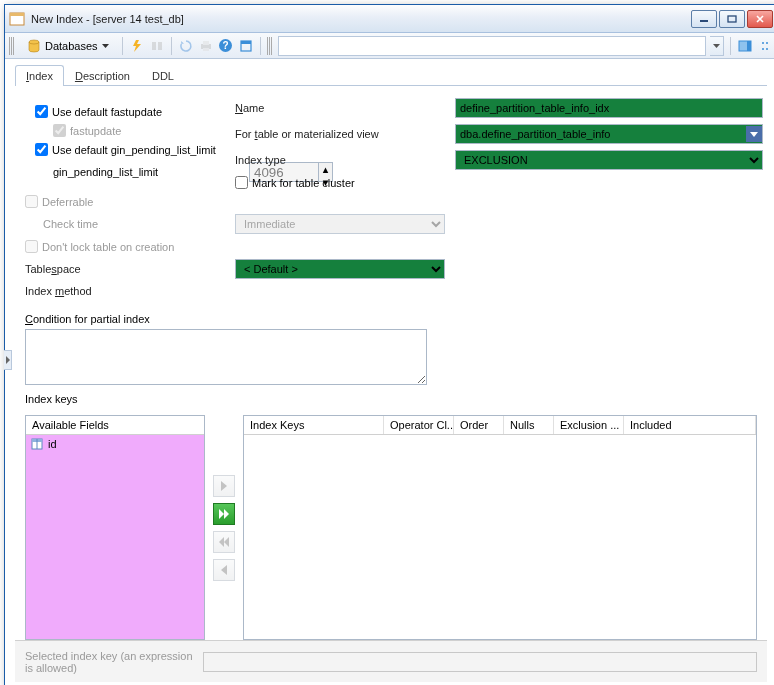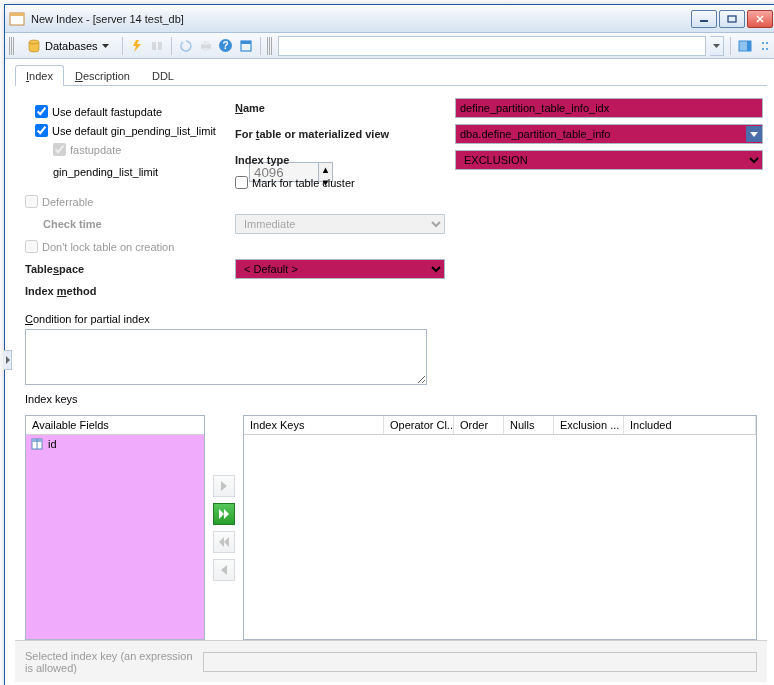--- a/index.html
+++ b/index.html
@@ -18,23 +18,23 @@
 .tbicon.dis { opacity: 0.45; cursor: default; }
 .tbsep { width: 1px; height: 18px; background: #c0cad8; margin: 0 2px; }
 .tb-input { flex: 1; height: 20px; border: 1px solid #b8c8dc; background: #fff; }
 .dd-arrow { width: 14px; height: 20px; border: 1px solid #b8c8dc; border-left: none; background: linear-gradient(#f5f9fd,#e3ecf6); display: flex; align-items: center; justify-content: center; }
 .content { flex: 1; background: #fff; padding: 6px 10px 6px 10px; display: flex; flex-direction: column; }
 .tabs { display: flex; border-bottom: 1px solid #b8c8dc; margin-bottom: 8px; }
 .tab { padding: 4px 10px; border: 1px solid transparent; border-bottom: none; margin-bottom: -1px; cursor: pointer; color: #333; }
 .tab.active { border-color: #b8c8dc; background: #fff; border-radius: 3px 3px 0 0; }
 .tab u { text-decoration: underline; }
 .form-grid { display: grid; grid-template-columns: 200px 210px 1fr; column-gap: 10px; row-gap: 6px; align-items: center; padding: 4px 4px 8px 10px; }
-.form-grid label { color: #222; font-weight: bold; }
+.form-grid label { color: #222; }
 .form-grid label.dis, .chk.dis { color: #9a9a9a; }
-input[type=text], select, .combo { height: 20px; border: 1px solid #abb8c8; padding: 1px 4px; font-family: inherit; font-size: 11px; background: #be185d; width: 100%; }
+input[type=text], select, .combo { height: 20px; border: 1px solid #abb8c8; padding: 1px 4px; font-family: inherit; font-size: 11px; background: #15803d; width: 100%; }
 select.dis, input.dis { background: #ececec; color: #808080; }
 .combo { display: flex; align-items: center; }
 .combo span { flex: 1; overflow: hidden; white-space: nowrap; }
 .combo .cbtn { width: 16px; height: 16px; background: #4a6ea9; display: flex; align-items: center; justify-content: center; margin: -1px -4px -1px 0; }
 .chk { display: flex; align-items: center; gap: 4px; }
 .chk input { width: 13px; height: 13px; }
 .right-col { display: flex; flex-direction: column; gap: 6px; padding-left: 10px; }
 .rc-row { display: flex; align-items: center; gap: 4px; }
 .spinner { display: flex; align-items: center; }
 .spinner input { width: 70px; height: 20px; border: 1px solid #abb8c8; padding: 1px 4px; color: #808080; background: #f5f5f5; }
@@ -173,27 +173,27 @@
     </div>
 
     <div class="form-grid">
       <label><u>N</u>ame</label>
       <input type="text" value="define_partition_table_info_idx" style="">
       <div class="right-col" style="grid-row:1/span 4">
         <div class="rc-row chk">
             <input type="checkbox" checked="" style="">
             <span>Use default fastupdate</span>
           </div>
+        <div class="rc-row chk dis" style="margin-left:18px">
+            <input type="checkbox" checked="" disabled="" style="">
+            <span>fastupdate</span>
+          </div>
         <div class="rc-row chk">
             <input type="checkbox" checked="" style="">
             <span>Use default gin_pending_list_limit</span>
-          </div>
-        <div class="rc-row chk dis" style="margin-left:18px">
-            <input type="checkbox" checked="" disabled="" style="">
-            <span>fastupdate</span>
           </div>
         <div class="rc-row" style="margin-left:18px; justify-content:space-between; width:280px">
           <span class="dis">gin_pending_list_limit</span>
           <div class="spinner">
             <input disabled="" value="4096" style="">
             <div class="sp">
                 <div>▴</div>
                 <div>▾</div>
               </div>
           </div>

